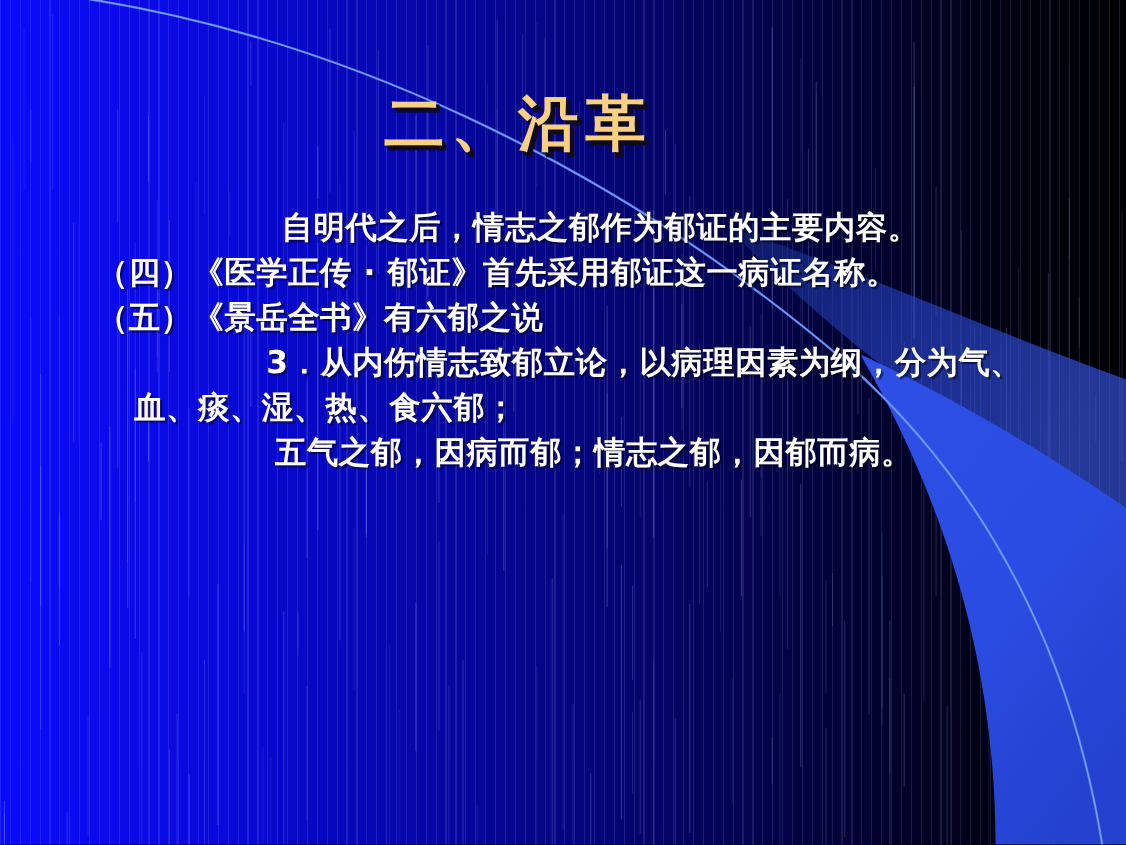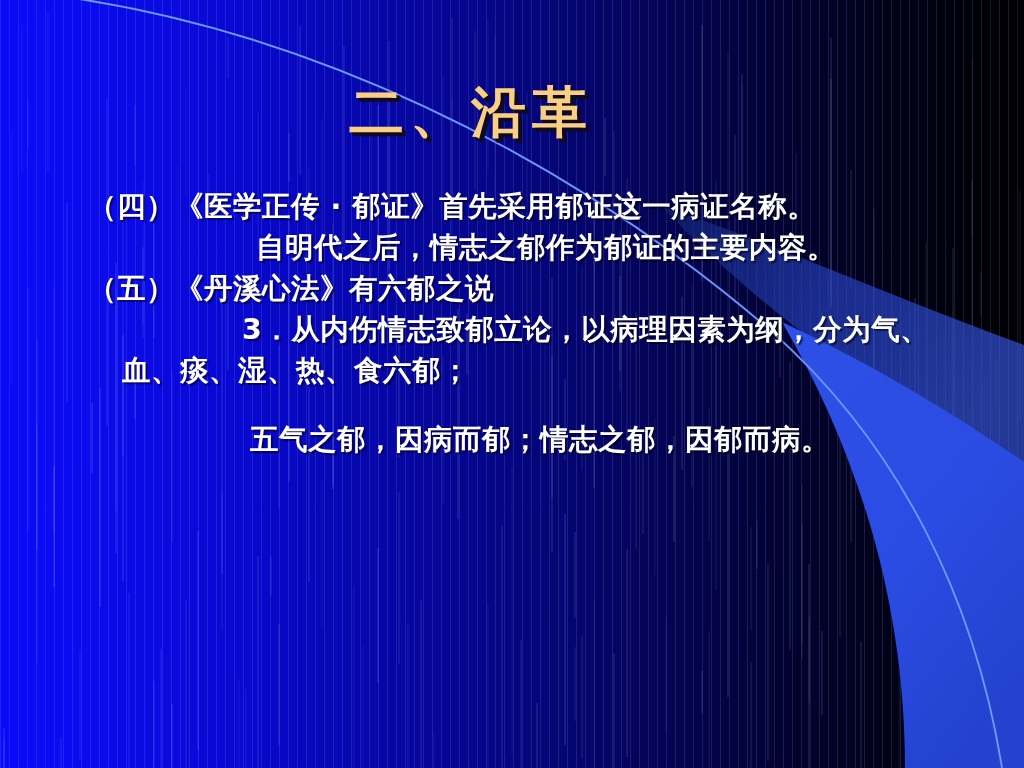--- a/index.html
+++ b/index.html
@@ -96,21 +96,20 @@
     padding-left: 34px;
     text-indent: 120px;
   }
   .para.ind3 {
     padding-left: 34px;
     text-indent: 150px;
   }
   .para.ind4 {
     padding-left: 34px;
     text-indent: 128px;
-    margin-top: 28px;
   }
 </style>
 </head>
 <body>
 
 <div id="slide">
 
   <div class="bg-base"></div>
   <div class="bg-pin2"></div>
 
@@ -308,20 +307,20 @@
       <path d="M 782 322 C 880 368 960 418 1024 462 L 1024 768 L 905 768 C 905 620 868 470 782 322 Z" fill="url(#wedgeGrad2)"></path>
 
       <path d="M 44 -6 C 300 26 560 150 770 330 C 900 445 975 600 1002 768" fill="none" stroke="#5b86f5" stroke-width="2.1" opacity="0.95"></path>
       <path d="M 44 -6 C 300 26 560 150 770 330 C 900 445 975 600 1002 768" fill="none" stroke="#9fc0ff" stroke-width="0.9" opacity="0.55"></path>
     </g>
   </svg>
 
   <div id="title">二、沿革</div>
 
   <div id="body">
+    <p class="para ind">自明代之后，情志之郁作为郁证的主要内容。</p>
     <p class="para">（四）《医学正传 · 郁证》首先采用郁证这一病证名称。</p>
-    <p class="para ind">自明代之后，情志之郁作为郁证的主要内容。</p>
-    <p class="para">（五）《丹溪心法》有六郁之说</p>
+    <p class="para">（五）《景岳全书》有六郁之说</p>
     <p class="para ind2">3．从内伤情志致郁立论，以病理因素为纲，分为气、血、痰、湿、热、食六郁；</p>
     <p class="para ind4">五气之郁，因病而郁；情志之郁，因郁而病。</p>
   </div>
 
 </div>
 
 </body></html>

